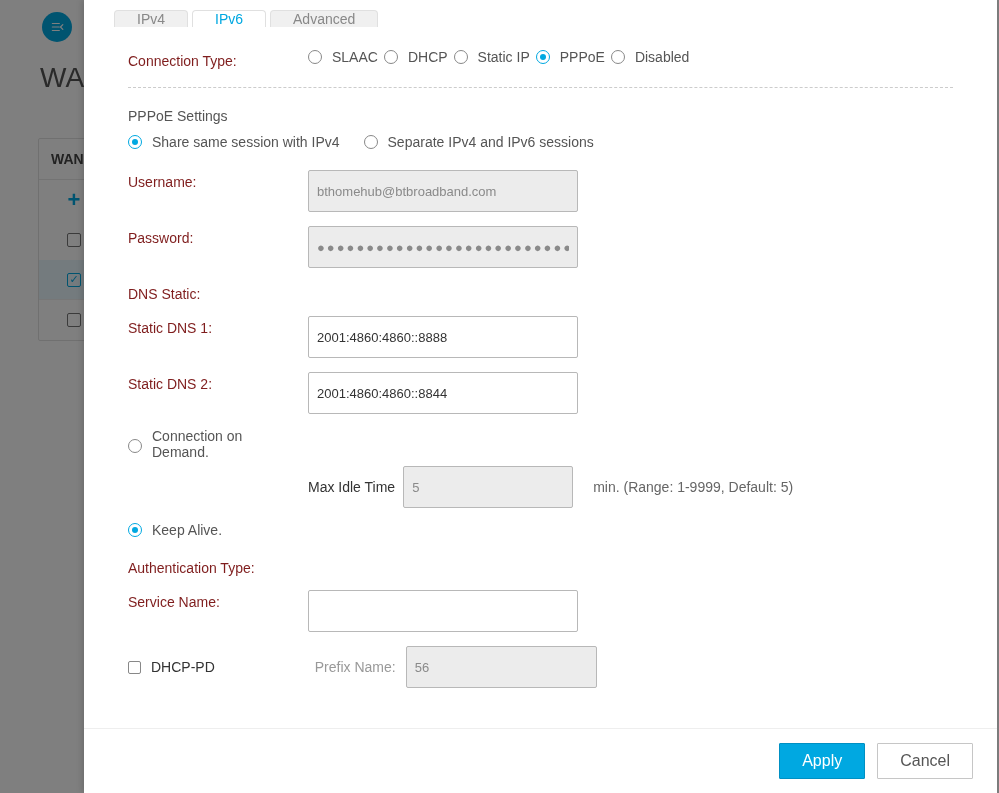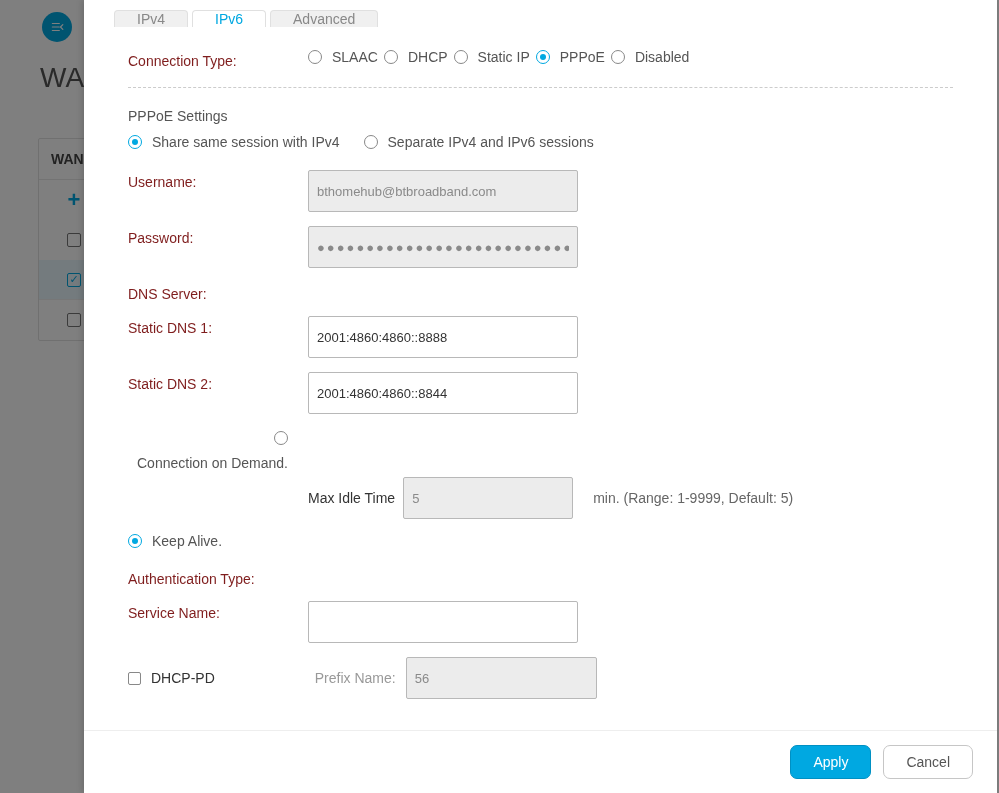--- a/index.html
+++ b/index.html
@@ -59,21 +59,21 @@
   .hint { color:#666; margin-left:12px;}
 
   .max-idle-row { display:flex; align-items:center; gap:8px; margin: 6px 0 14px 180px;}
   .max-idle-row input { width:170px;}
 
   .dhcp-pd-row { display:flex; align-items:center; gap:10px; margin-top:6px;}
   .dhcp-pd-row .lbl2 { color:#999; margin-left:90px;}
   .dhcp-pd-row input { width:191px;}
 
   .footer { border-top:1px solid #eee; padding: 14px 24px; display:flex; justify-content:flex-end; gap:12px; }
-  .btn { padding: 8px 22px; border-radius:7px; font-size:14px; cursor:pointer; }
+  .btn { padding: 8px 22px; border-radius:1px; font-size:16px; cursor:pointer; }
   .btn.primary { background:#00a8e1; border:1px solid #0090c3; color:#fff;}
   .btn.secondary { background:#fff; border:1px solid #c6c6c6; color:#555;}
 
   .chk2 { width:13px; height:13px; border:1px solid #888; border-radius:2px; display:inline-block; flex-shrink:0;}
 </style>
 </head>
 <body>
 
 <div class="page-bg">
   <div class="collapse-btn">
@@ -161,35 +161,35 @@
       <div class="lbl">Username:</div>
       <div class="val"><input class="tf" disabled="" value="bthomehub@btbroadband.com" style=""></div>
     </div>
 
     <div class="form-row tight">
       <div class="lbl">Password:</div>
       <div class="val"><input class="tf pw-dots" disabled="" value="●●●●●●●●●●●●●●●●●●●●●●●●●●●" style=""></div>
     </div>
 
     <div class="form-row tight">
-      <div class="lbl">DNS Server:</div>
+      <div class="lbl">DNS Static:</div>
     </div>
 
     <div class="form-row tight">
       <div class="lbl">Static DNS 1:</div>
       <div class="val"><input class="tf" value="2001:4860:4860::8888" style=""></div>
     </div>
 
     <div class="form-row tight">
       <div class="lbl">Static DNS 2:</div>
       <div class="val"><input class="tf" value="2001:4860:4860::8844" style=""></div>
     </div>
 
     <div style="margin-bottom:6px;">
-      <label class="radio" style="align-items:flex-end; max-width:160px;flex-direction:column;">
+      <label class="radio" style="align-items:center; max-width:160px;">
         <span class="r" style="margin-top:3px;"></span>
         <span>Connection on Demand.</span>
       </label>
     </div>
 
     <div class="max-idle-row">
       <span>Max Idle Time</span>
       <input class="tf" disabled="" value="5" style="">
       <span class="hint">min. (Range: 1-9999, Default: 5)</span>
     </div>

